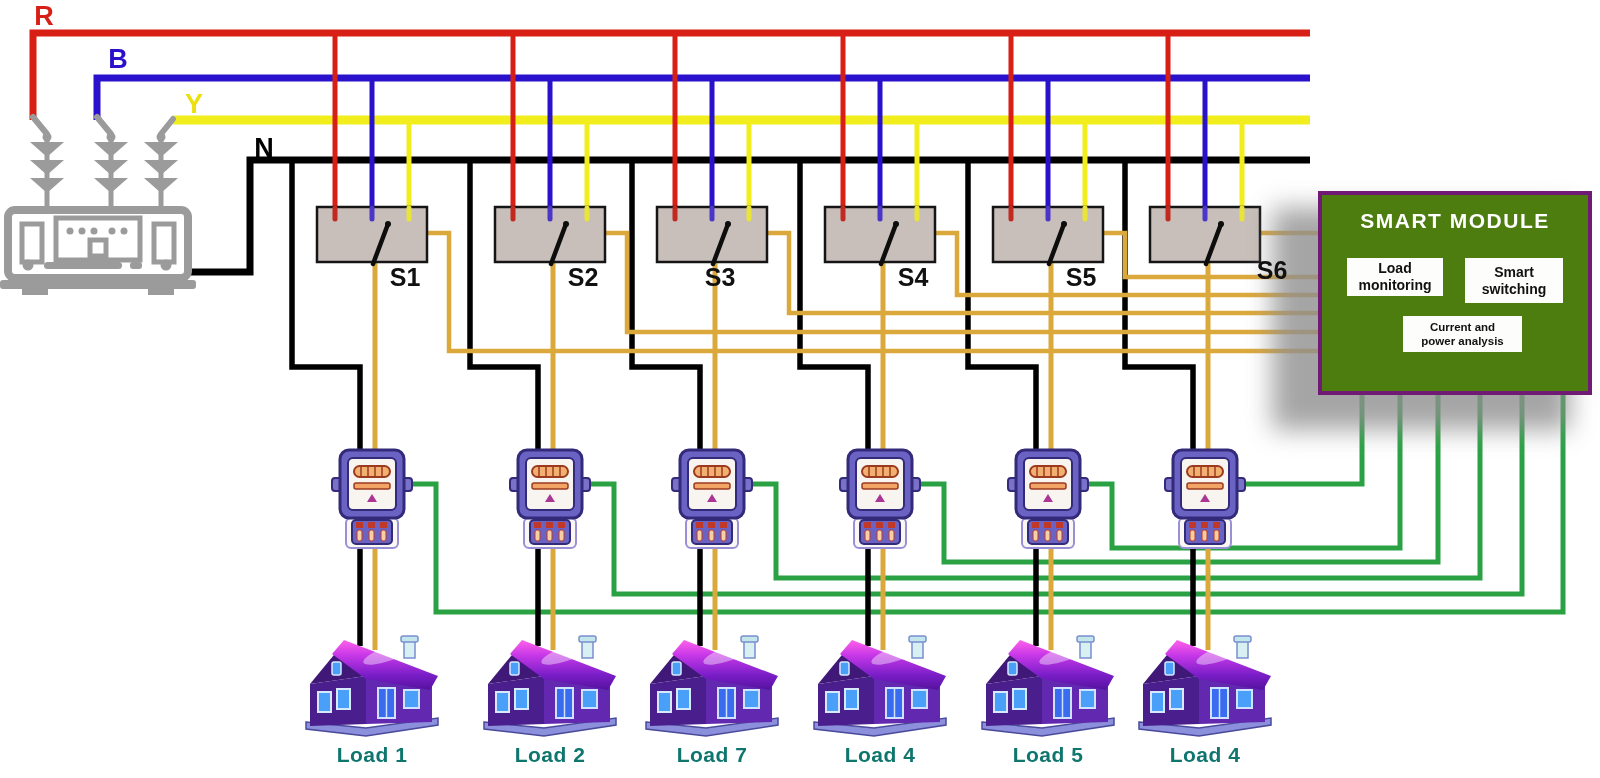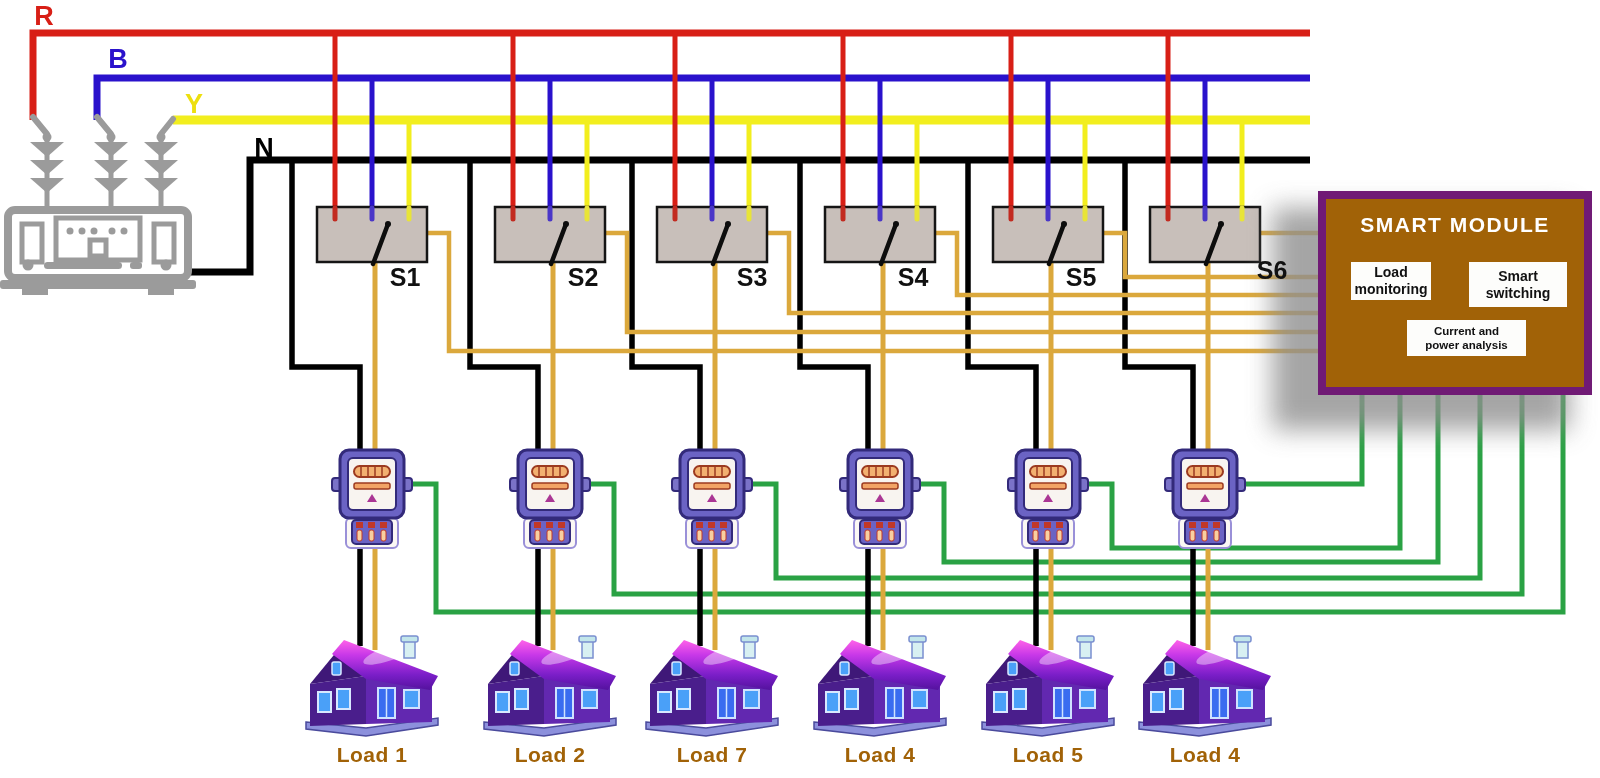--- a/index.html
+++ b/index.html
@@ -2,30 +2,30 @@
 <html><head>
 <meta charset="utf-8">
 <style>
   html,body{margin:0;padding:0;background:#ffffff;}
   #stage{position:relative;width:1600px;height:778px;background:#ffffff;overflow:hidden;
          font-family:"Liberation Sans", sans-serif;}
   #wires-svg{position:absolute;left:0;top:0;z-index:1;}
   .lbl{position:absolute;transform:translate(-50%,-50%);font-weight:700;white-space:nowrap;z-index:4;}
   .bus-lbl{font-size:27px;}
   .s-lbl{font-size:25px;color:#111111;}
-  .load-lbl{font-size:21px;color:#a16207;letter-spacing:0.5px;}
+  .load-lbl{font-size:21px;color:#0f766e;letter-spacing:0.5px;}
   #module-shadow{position:absolute;left:1272px;top:208px;width:298px;height:222px;
                  background:#8f8f8f;filter:blur(13px);opacity:0.8;z-index:2;}
   #smart-module{position:absolute;left:1318px;top:191px;width:274px;height:204px;
-                box-sizing:border-box;border:8px solid #701a75;background:#a16207;z-index:3;}
+                box-sizing:border-box;border:4px solid #701a75;background:#4d7c0f;z-index:3;}
   #module-title{margin-top:14px;text-align:center;color:#ffffff;font-weight:700;
                 font-size:21px;letter-spacing:1.5px;}
   .mod-box{position:absolute;background:#fdfdfb;color:#111111;font-weight:700;
            text-align:center;display:flex;flex-direction:column;justify-content:center;}
-  #mod-box-0{left:25px;top:63px;width:80px;height:38px;font-size:14px;line-height:17px;}
+  #mod-box-0{left:25px;top:63px;width:96px;height:38px;font-size:14px;line-height:17px;}
   #mod-box-1{left:143px;top:63px;width:98px;height:45px;font-size:14px;line-height:17px;}
   #mod-box-2{left:81px;top:121px;width:119px;height:36px;font-size:11.5px;line-height:14px;}
 </style>
 </head>
 <body>
 
 <div id="stage">
 
 <svg id="wires-svg" width="1600" height="778" viewBox="0 0 1600 778">
   <defs>
@@ -270,21 +270,21 @@
   </div>
 </div>
 
 <div class="lbl bus-lbl" style="left: 44px; top: 16px; color: rgb(216, 31, 22);">R</div>
 <div class="lbl bus-lbl" style="left: 118px; top: 59px; color: rgb(42, 18, 204);">B</div>
 <div class="lbl bus-lbl" style="left: 194px; top: 104px; color: rgb(237, 223, 14);">Y</div>
 <div class="lbl bus-lbl" style="left: 264px; top: 148px; color: rgb(0, 0, 0);">N</div>
 
 <div class="lbl s-lbl" style="left:405px;top:277px">S1</div>
 <div class="lbl s-lbl" style="left:583px;top:277px">S2</div>
-<div class="lbl s-lbl" style="left:752px;top:277px">S3</div>
+<div class="lbl s-lbl" style="left:720px;top:277px">S3</div>
 <div class="lbl s-lbl" style="left:913px;top:277px">S4</div>
 <div class="lbl s-lbl" style="left:1081px;top:277px">S5</div>
 <div class="lbl s-lbl" style="left:1272px;top:270px">S6</div>
 
 <div class="lbl load-lbl" style="left:372px;top:755px">Load 1</div>
 <div class="lbl load-lbl" style="left:550px;top:755px">Load 2</div>
 <div class="lbl load-lbl" style="left:712px;top:755px">Load 7</div>
 <div class="lbl load-lbl" style="left:880px;top:755px">Load 4</div>
 <div class="lbl load-lbl" style="left:1048px;top:755px">Load 5</div>
 <div class="lbl load-lbl" style="left:1205px;top:755px">Load 4</div>

